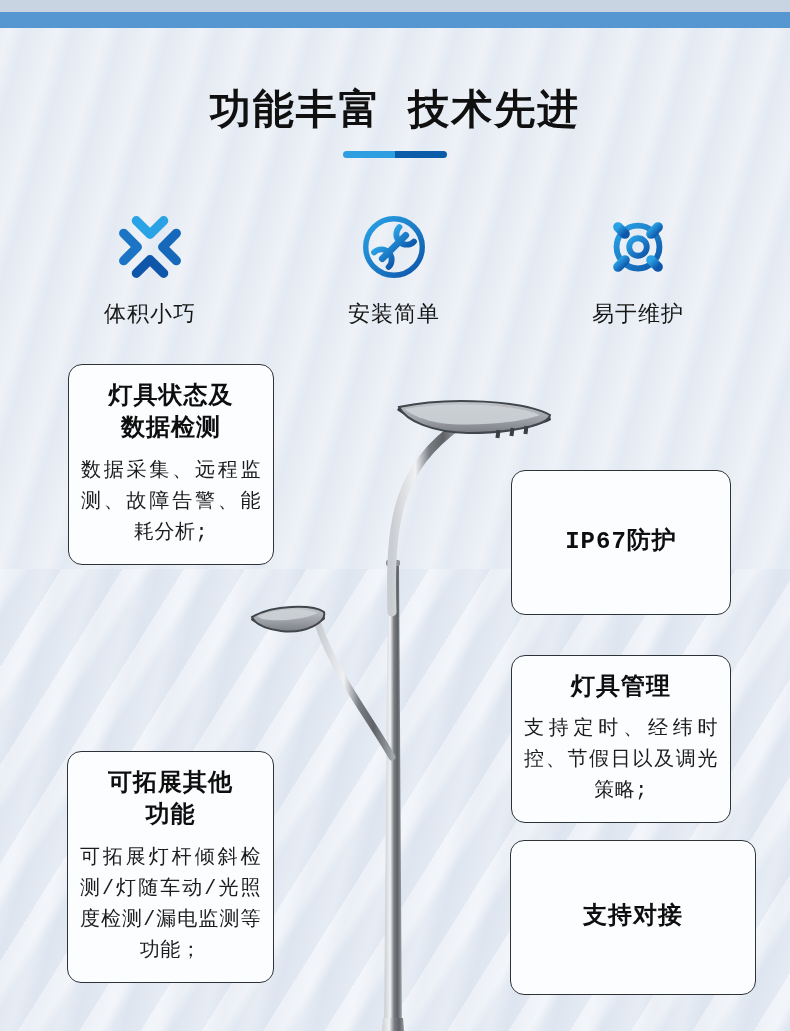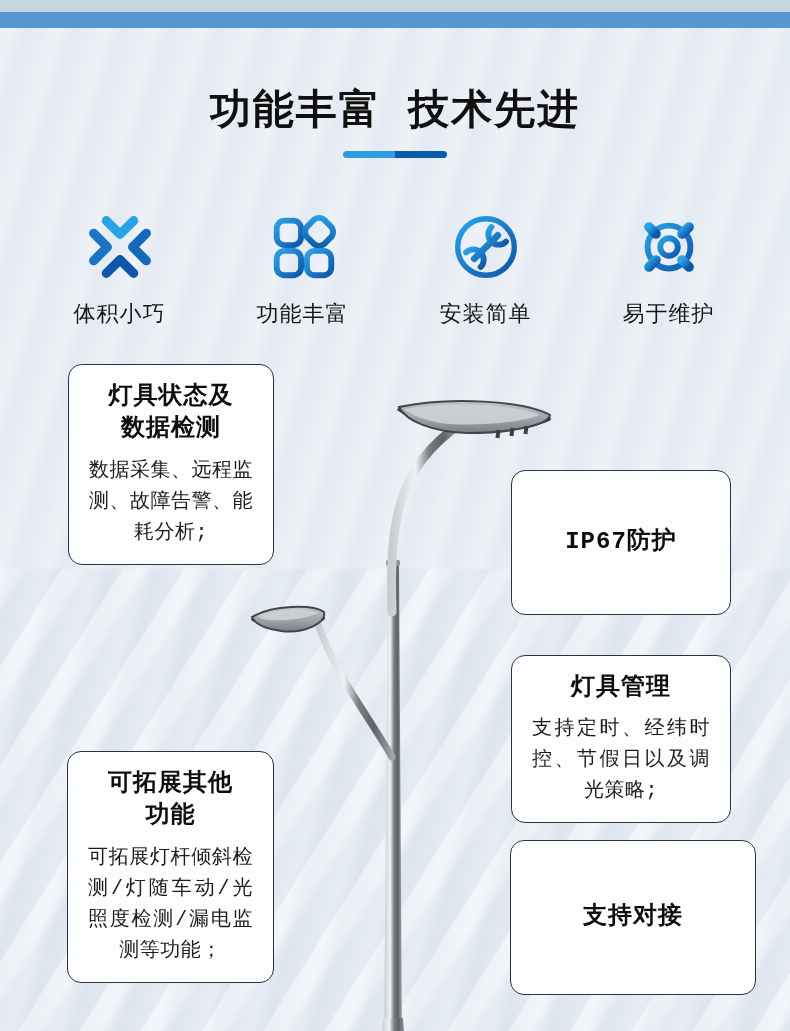--- a/index.html
+++ b/index.html
@@ -42,21 +42,21 @@
   }
   .feature { flex:1 1 0; display:flex; flex-direction:column; align-items:center; }
   .feature svg { width:78px; height:78px; }
   .feature-label { margin-top:13px; font-size:22px; color:#161616; letter-spacing:1px; }
 
   .lamp-svg { position:absolute; inset:0; pointer-events:none; }
 
   .card {
     position:absolute; background:#fbfdff;
     border:1.5px solid #2e3338; border-radius:14px;
-    padding:16px 20px; text-align:center;
+    padding:16px 12px; text-align:center;
     display:flex; flex-direction:column; justify-content:center;
   }
   .card-title {
     font-size:24px; font-weight:700; color:#0e0e0e;
     line-height:1.35; white-space:pre-line; letter-spacing:1px;
   }
   .card-body {
     margin-top:9px; font-size:20px; color:#1c1c1c; line-height:1.55;
     text-align:justify; text-align-last:center; letter-spacing:0.5px;
   }
@@ -115,35 +115,20 @@
     <div class="feature">
       <svg viewBox="0 0 80 80" fill="none" stroke-width="9.5" stroke-linecap="round" stroke-linejoin="round">
         <path d="M26,13 L40,27 L54,13" stroke="#2aa3e6"></path>
         <path d="M13,26 L27,40 L13,54" stroke="#1c74c4"></path>
         <path d="M67,26 L53,40 L67,54" stroke="#1668bb"></path>
         <path d="M26,67 L40,53 L54,67" stroke="#0d56a9"></path>
       </svg>
       <div class="feature-label">体积小巧</div>
     </div>
     <div class="feature">
-      <svg viewBox="0 0 80 80" fill="none" stroke-width="6">
-        <defs>
-            <linearGradient id="ig2" x1="0" y1="0" x2="1" y2="1">
-          <stop offset="0" stop-color="#2aa3e6"></stop>
-              <stop offset="1" stop-color="#0d56a9"></stop>
-        </linearGradient>
-          </defs>
-        <rect x="13" y="13" width="25" height="25" rx="8" stroke="url(#ig2)"></rect>
-        <rect x="44" y="12" width="25" height="25" rx="8" stroke="url(#ig2)" transform="rotate(45 56.5 24.5)"></rect>
-        <rect x="13" y="44" width="25" height="25" rx="8" stroke="url(#ig2)"></rect>
-        <rect x="44" y="44" width="25" height="25" rx="8" stroke="url(#ig2)"></rect>
-      </svg>
-      <div class="feature-label">功能丰富</div>
-    </div>
-    <div class="feature">
       <svg viewBox="0 0 80 80" fill="none" stroke-linecap="round">
         <defs>
             <linearGradient id="ig3" x1="0" y1="0" x2="1" y2="1">
           <stop offset="0" stop-color="#2aa3e6"></stop>
               <stop offset="1" stop-color="#0d56a9"></stop>
         </linearGradient>
           </defs>
         <circle cx="40" cy="40" r="29" stroke="url(#ig3)" stroke-width="5.5"></circle>
         <path d="M28,52 L52,28" stroke="url(#ig3)" stroke-width="7"></path>
         <path d="M45.5,19.5 A9.5,9.5 0 1 0 60.5,34.5" stroke="url(#ig3)" stroke-width="6"></path>

